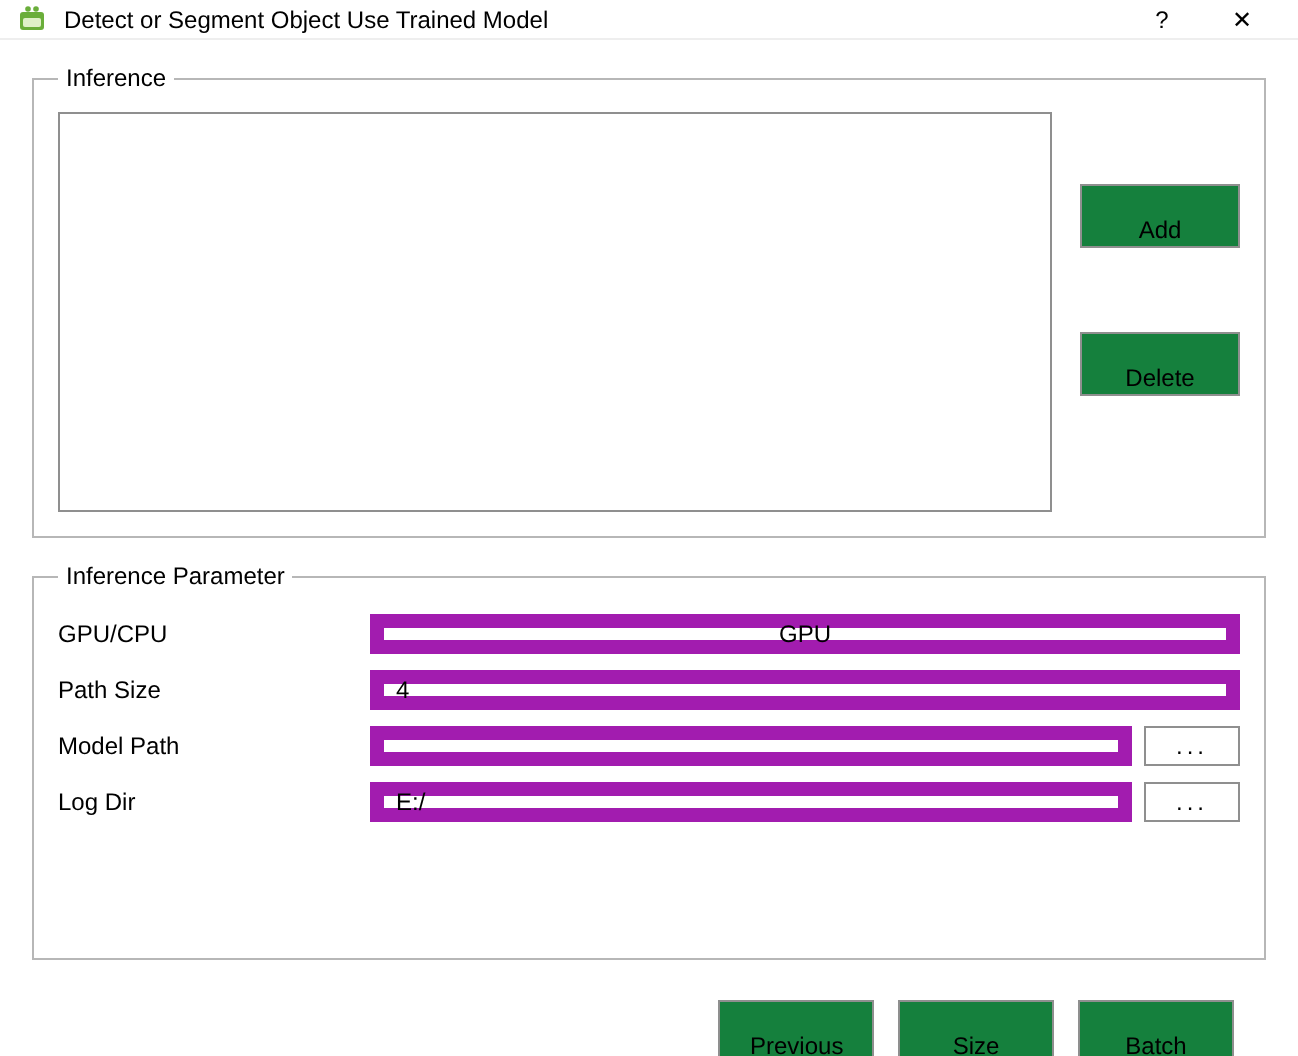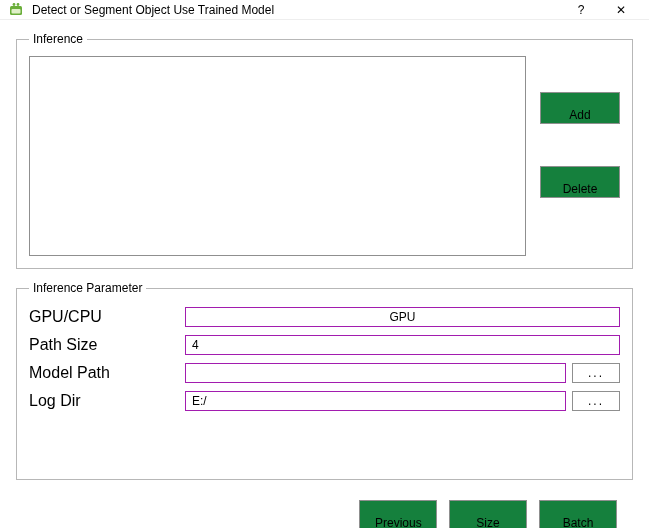--- a/index.html
+++ b/index.html
@@ -84,25 +84,25 @@
   .param-grid {
     display: grid;
     grid-template-columns: 150px 1fr 48px;
     row-gap: 8px;
     column-gap: 6px;
     align-items: center;
     padding-top: 2px;
     padding-bottom: 56px;
   }
   .param-label {
-    font-size: 16px;
+    font-size: 12px;
   }
   .field-input {
     height: 20px;
-    border: 1px solid #a21caf;
+    border: 7px solid #a21caf;
     padding: 1px 4px;
     font-family: inherit;
     font-size: 12px;
     background: #ffffff;
     display: flex;
     align-items: center;
     width: 100%;
   }
   .field-span2 { grid-column: 2 / span 2; }
   .combo-center { justify-content: center; }

